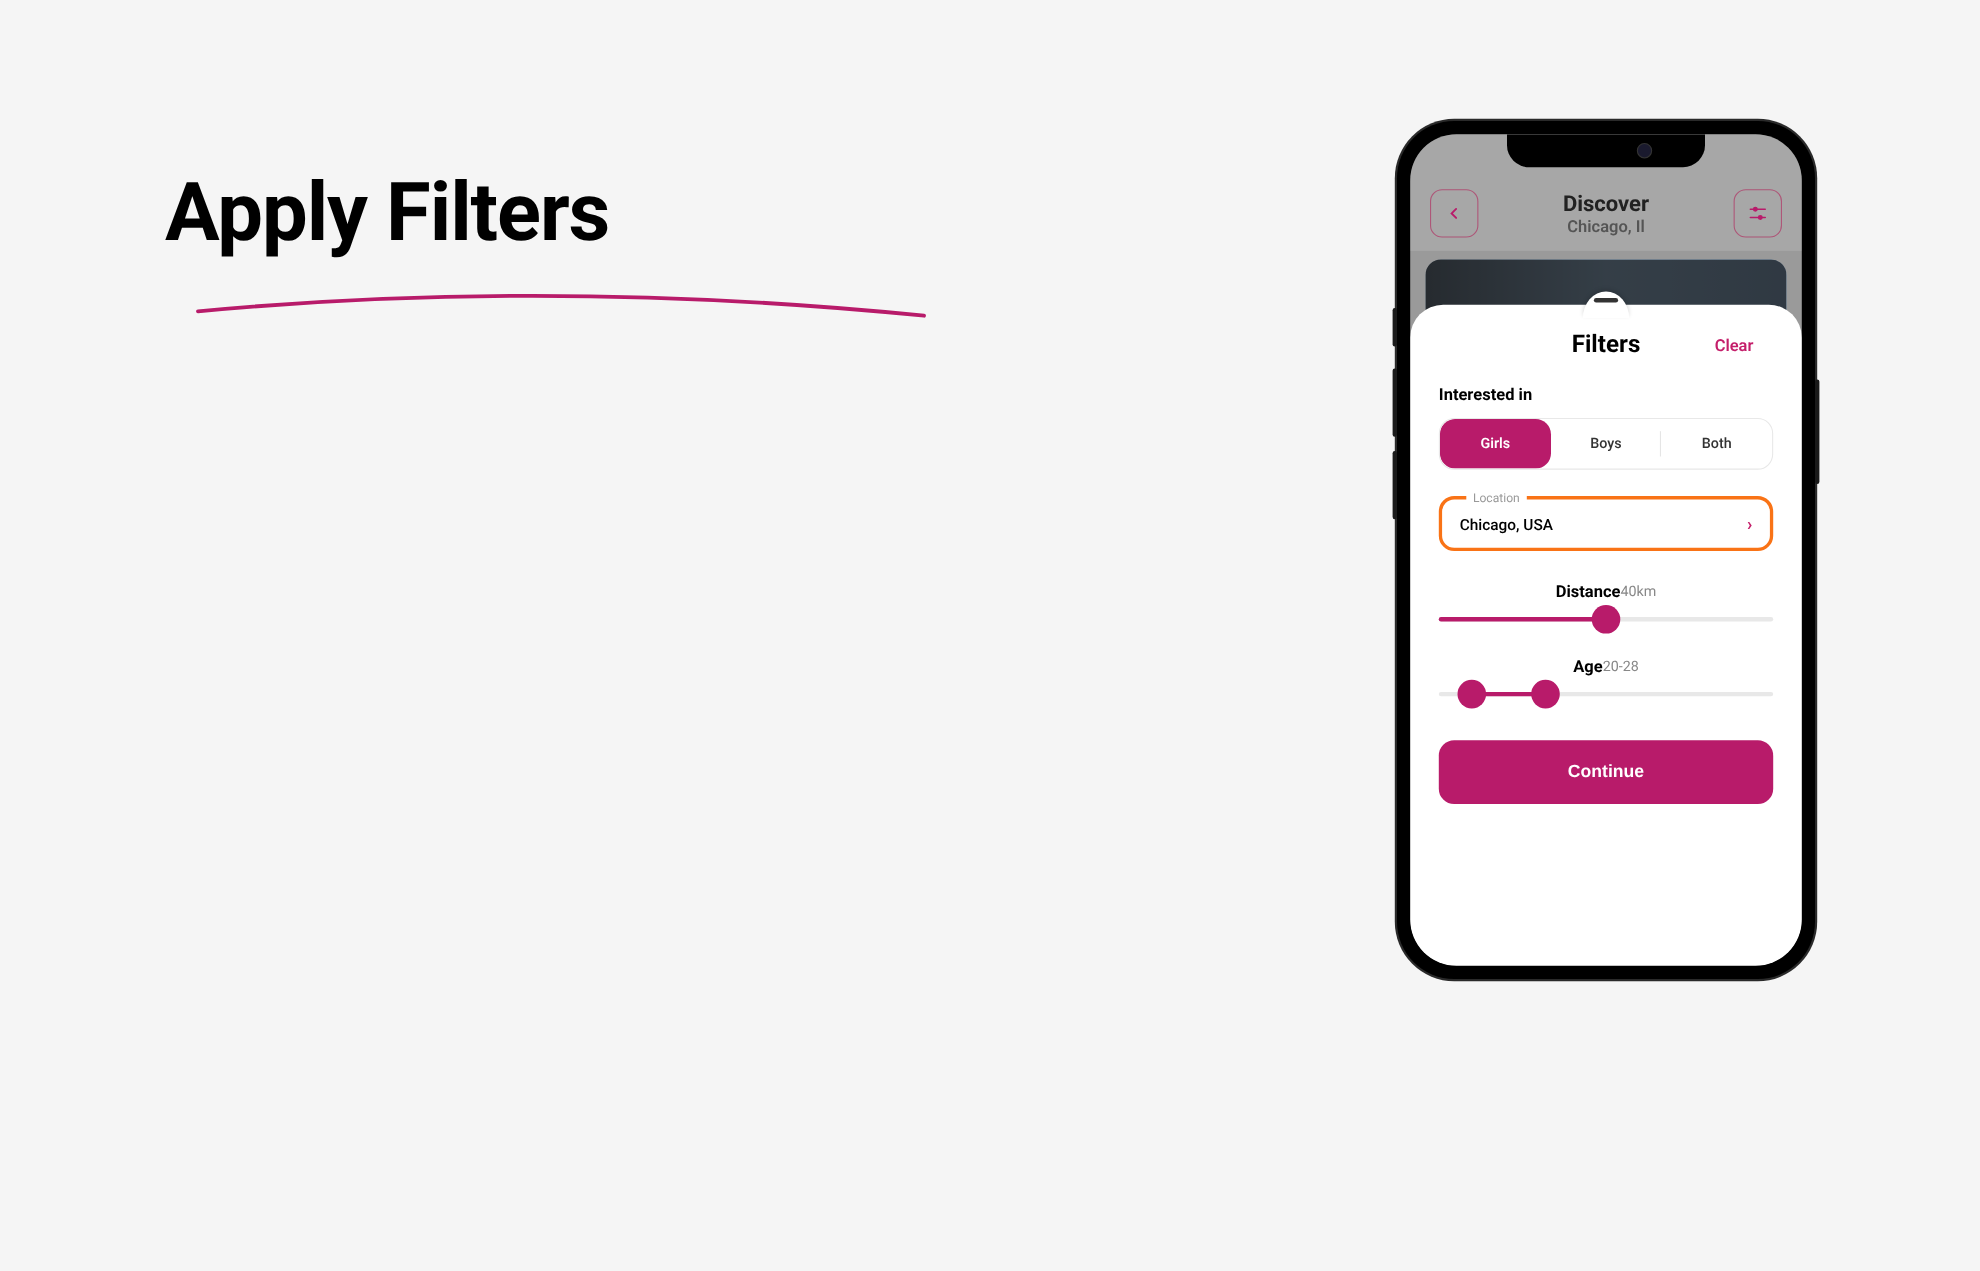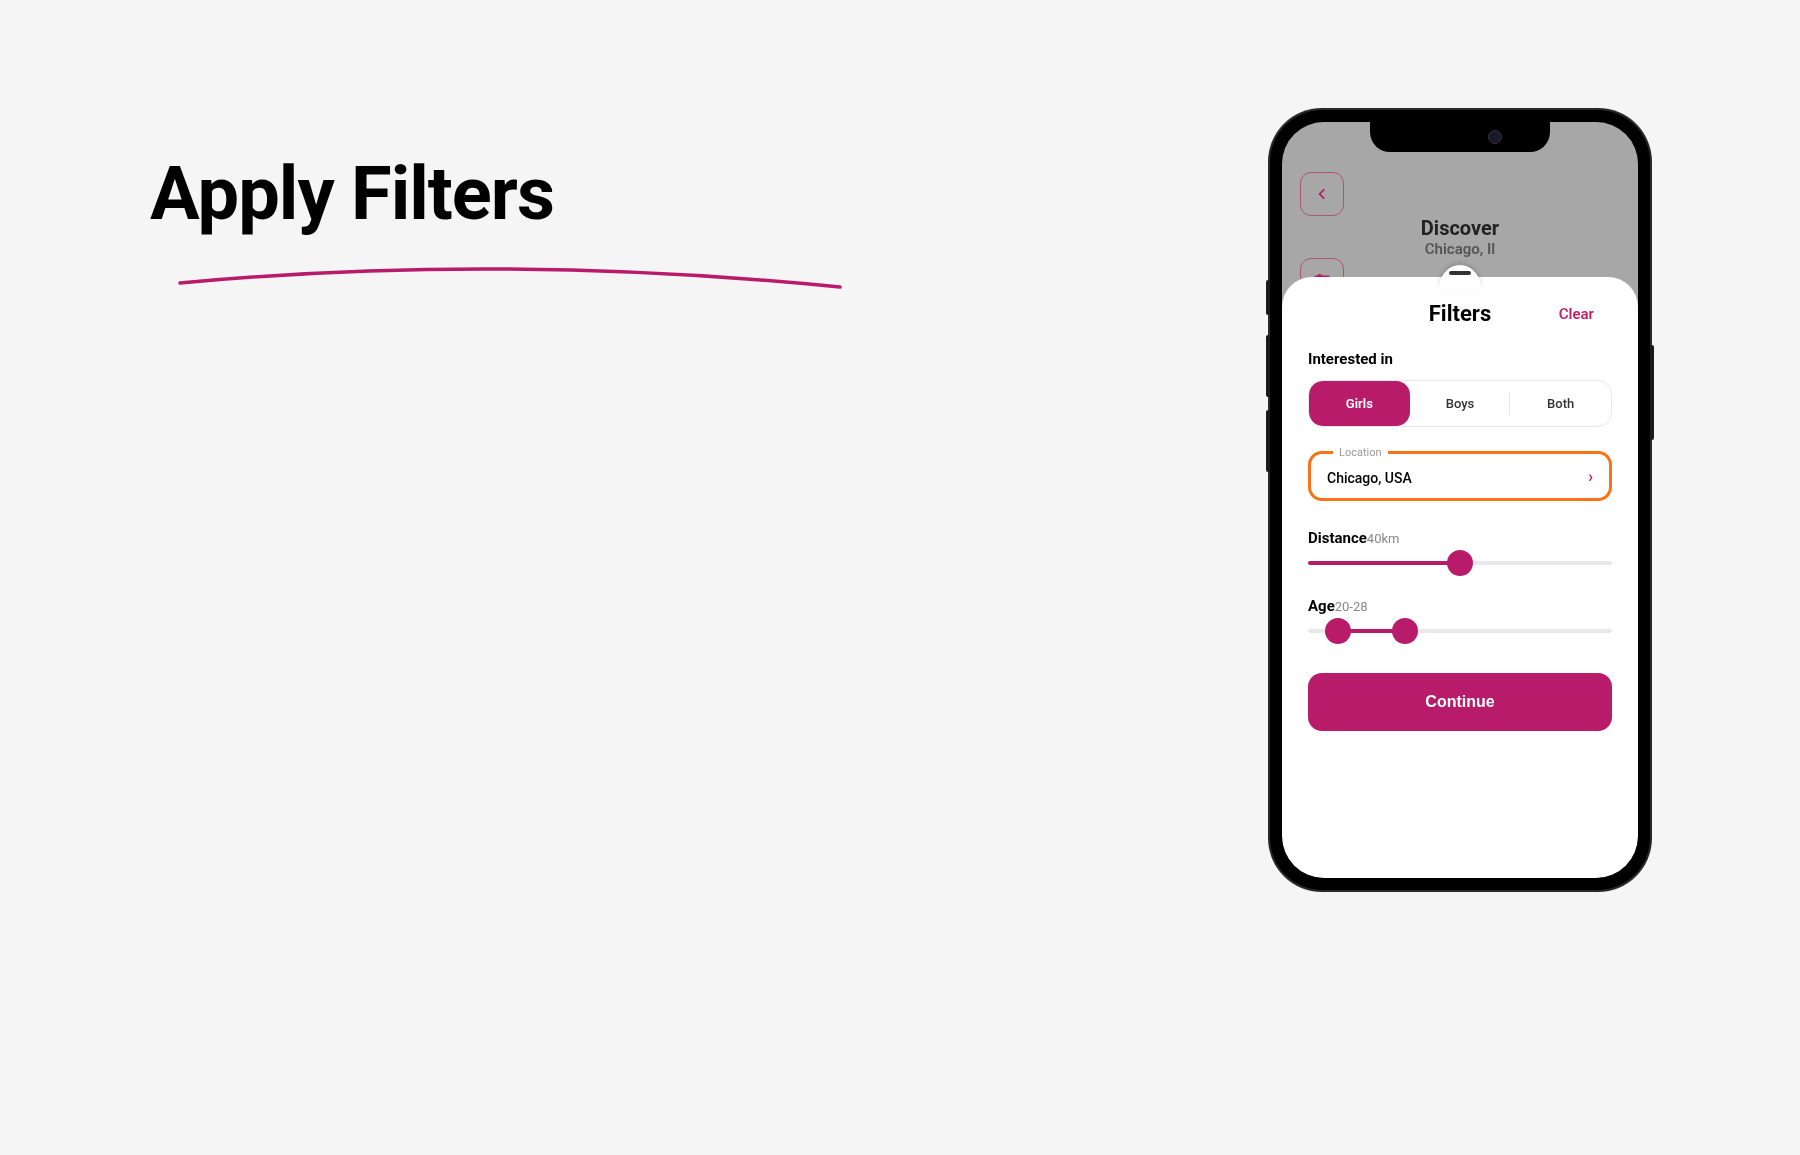--- a/index.html
+++ b/index.html
@@ -102,23 +102,23 @@
   height: 14px;
   background: #1a1a2e;
   border-radius: 50%;
   border: 1px solid #333;
 }
 
 
 .app-header {
   padding: 50px 18px 12px;
   display: flex;
+  align-items: center;
   justify-content: space-between;
   background: rgba(200,200,200,0.3);
-  flex-direction: column;
 }
 .hdr-btn {
   width: 44px;
   height: 44px;
   border: 1px solid rgba(178,32,88,0.6);
   border-radius: 11px;
   display: flex;
   align-items: center;
   justify-content: center;
 }
@@ -265,21 +265,21 @@
   right: 16px;
   top: 50%;
   transform: translateY(-50%);
   color: #c41e6a;
   font-size: 16px;
   font-weight: 700;
 }
 
 .slider-row {
   display: flex;
-  justify-content: flex-start;
+  justify-content: center;
   align-items: center;
   margin-bottom: 14px;
 }
 .slider-val {
   font-size: 13px;
   color: #888;
 }
 .slider-track {
   position: relative;
   height: 4px;

